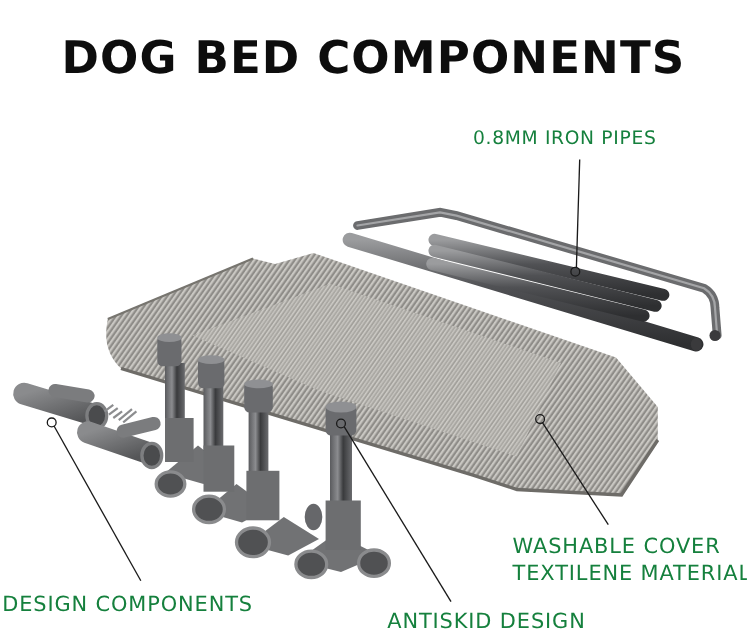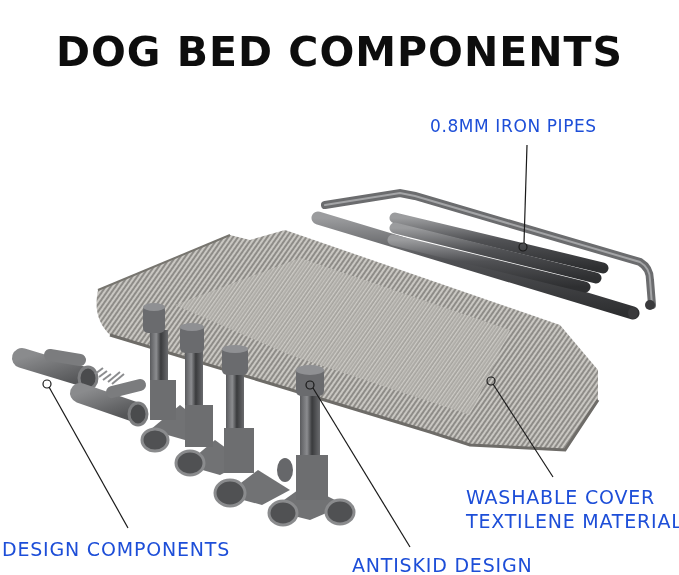--- a/index.html
+++ b/index.html
@@ -1,18 +1,18 @@
 <!DOCTYPE html>
 <html><head>
   <meta charset="utf-8">
   <style>
     html, body { margin: 0; padding: 0; background: #ffffff; }
     body { width: 679px; height: 575px; position: relative; overflow: hidden; font-family: "DejaVu Sans", sans-serif; color: #111; }
     .title { position: absolute; left: 0; top: 2px; width: 679px; text-align: center; font-size: 41px; font-weight: bold; letter-spacing: 1px; color: #0d0d0d; line-height: 50px; margin-top: 25px; }
-    .label { position: absolute; font-size: 17px; letter-spacing: 0.6px; color: #1d4ed8; white-space: nowrap; line-height: 22px; }
+    .label { position: absolute; font-size: 17px; letter-spacing: 0.6px; color: #15803d; white-space: nowrap; line-height: 22px; }
     .label.big { font-size: 19px; line-height: 24px; letter-spacing: 0.8px; }
     .lbl-pipes { left: 430px; top: 115px; }
     .lbl-cover { left: 466px; top: 485px; text-align: left; }
     .lbl-connect { left: 2px; top: 537px; }
     .lbl-antiskid { left: 352px; top: 553px; }
     svg.art { position: absolute; left: 0; top: 0; }
   </style>
 </head>
 <body>
 

